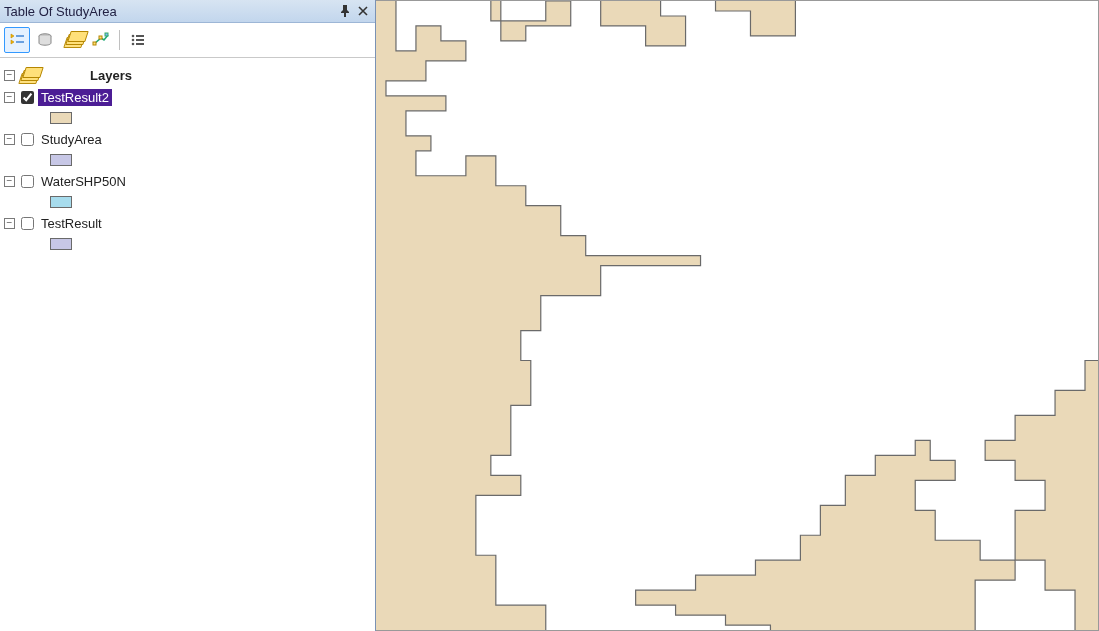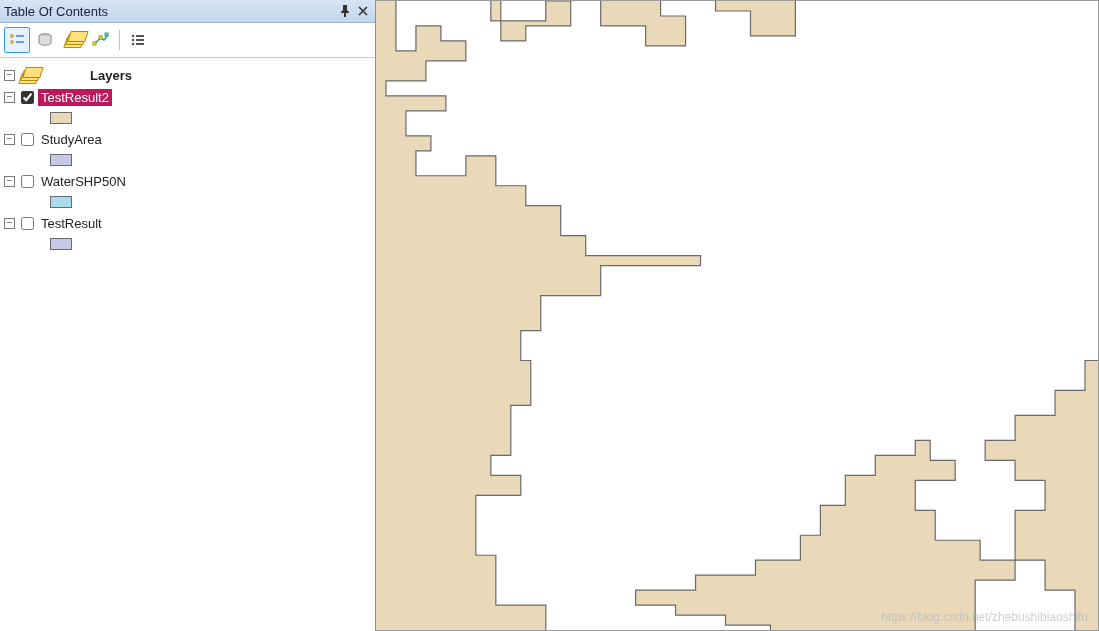--- a/index.html
+++ b/index.html
@@ -13,40 +13,40 @@
   .tb-btn.active{border-color:#3399ff;background:#e5f1ff;}
   .tb-sep{width:1px;height:20px;background:#c0c0c0;margin:0 3px;}
   .tree{padding:6px 4px;overflow:auto;flex:1;}
   .tree ul{list-style:none;margin:0;padding:0;}
   .tree li{padding:0;}
   .row{display:flex;align-items:center;height:22px;white-space:nowrap;}
   .exp{width:11px;height:11px;border:1px solid #7a7a7a;background:#fff;margin-right:4px;display:flex;align-items:center;justify-content:center;font-size:10px;line-height:10px;color:#555;cursor:pointer;box-sizing:border-box;}
   .chk{width:13px;height:13px;margin:0 4px 0 2px;cursor:pointer;accent-color:#333;}
   .lay-icon{width:16px;height:14px;margin-right:4px;display:inline-block;}
   .node-label{padding:1px 3px;}
-  .node-label.sel{background:#be185d;color:#fff;}
+  .node-label.sel{background:#4c1d95;color:#fff;}
   .node-label.bold{font-weight:bold;margin-left:48px;}
   .children{padding-left:20px;}
   .swatch-row{display:flex;align-items:center;height:20px;padding-left:46px;}
   .swatch{width:22px;height:12px;border:1px solid #6a6a6a;box-sizing:border-box;}
   .map-view{flex:1;height:100%;position:relative;background:#fff;border:1px solid #999;border-left:none;box-sizing:border-box;overflow:hidden;}
   .map-svg{position:absolute;inset:0;}
   .watermark{position:absolute;right:10px;bottom:6px;color:rgba(180,180,180,.65);font-size:12px;pointer-events:none;}
   .layers-ico{position:relative;width:18px;height:16px;}
   .layers-ico span{position:absolute;width:16px;height:9px;border:1px solid #b58600;background:#ffe07a;transform:skewX(-18deg);border-radius:1px;}
   .layers-ico .a{top:5px;left:1px;opacity:.95}
   .layers-ico .b{top:2px;left:3px;opacity:.98}
   .layers-ico .c{top:-1px;left:5px}
 </style>
 </head>
 <body>
 
 <div class="toc-panel">
   <div class="toc-titlebar">
-    <span class="toc-title">Table Of Contents</span>
+    <span class="toc-title">Table Of StudyArea</span>
     <span class="titlebar-btn" title="Auto Hide">
       <svg width="10" height="12" viewBox="0 0 10 12">
           <path d="M3 0h4v5l2 2v1H6v4H4V8H1V7l2-2z" fill="#333"></path>
         </svg>
     </span>
     <span class="titlebar-btn" title="Close">
       <svg width="10" height="10" viewBox="0 0 10 10">
           <path d="M1 1l8 8M9 1l-8 8" stroke="#333" stroke-width="1.6"></path>
         </svg>
     </span>
@@ -155,14 +155,13 @@
   <svg class="map-svg" viewBox="0 0 723 631" preserveAspectRatio="none">
     <g id="map-g" stroke-width="1.2" fill="#ead9b8" stroke="#6a6a6a">
       <path d="M20 -10 L20 50 L40 50 L40 25 L65 25 L65 40 L90 40 L90 60 L50 60 L50 80 L10 80 L10 95 L70 95 L70 110 L30 110 L30 135 L55 135 L55 150 L40 150 L40 175 L90 175 L90 155 L120 155 L120 185 L150 185 L150 205 L185 205 L185 235 L210 235 L210 255 L325 255 L325 265 L225 265 L225 295 L165 295 L165 330 L145 330 L145 360 L155 360 L155 405 L135 405 L135 455 L115 455 L115 475 L145 475 L145 495 L100 495 L100 555 L120 555 L120 605 L170 605 L170 640 L-20 640 L-20 -10 Z"></path>
       <path d="M115 -10 L115 20 L170 20 L170 0 L195 0 L195 25 L150 25 L150 40 L125 40 L125 -10 Z"></path>
       <path d="M225 -10 L225 25 L270 25 L270 45 L310 45 L310 15 L285 15 L285 -10 Z"></path>
       <path d="M340 -10 L340 10 L375 10 L375 35 L420 35 L420 -10 Z"></path>
       <path d="M395 640 L395 625 L350 625 L350 615 L300 615 L300 605 L260 605 L260 590 L320 590 L320 575 L380 575 L380 560 L425 560 L425 535 L445 535 L445 505 L470 505 L470 475 L500 475 L500 455 L540 455 L540 440 L555 440 L555 460 L580 460 L580 480 L540 480 L540 510 L560 510 L560 540 L605 540 L605 560 L640 560 L640 580 L600 580 L600 640 Z"></path>
       <path d="M740 640 L740 360 L710 360 L710 390 L680 390 L680 415 L640 415 L640 440 L610 440 L610 460 L640 460 L640 480 L670 480 L670 510 L640 510 L640 560 L670 560 L670 590 L700 590 L700 640 Z"></path>
     </g>
   </svg>
-  <div class="watermark">https://blog.csdn.net/zhebushibiaoshifu</div>
 </div>
 
 </body></html>

